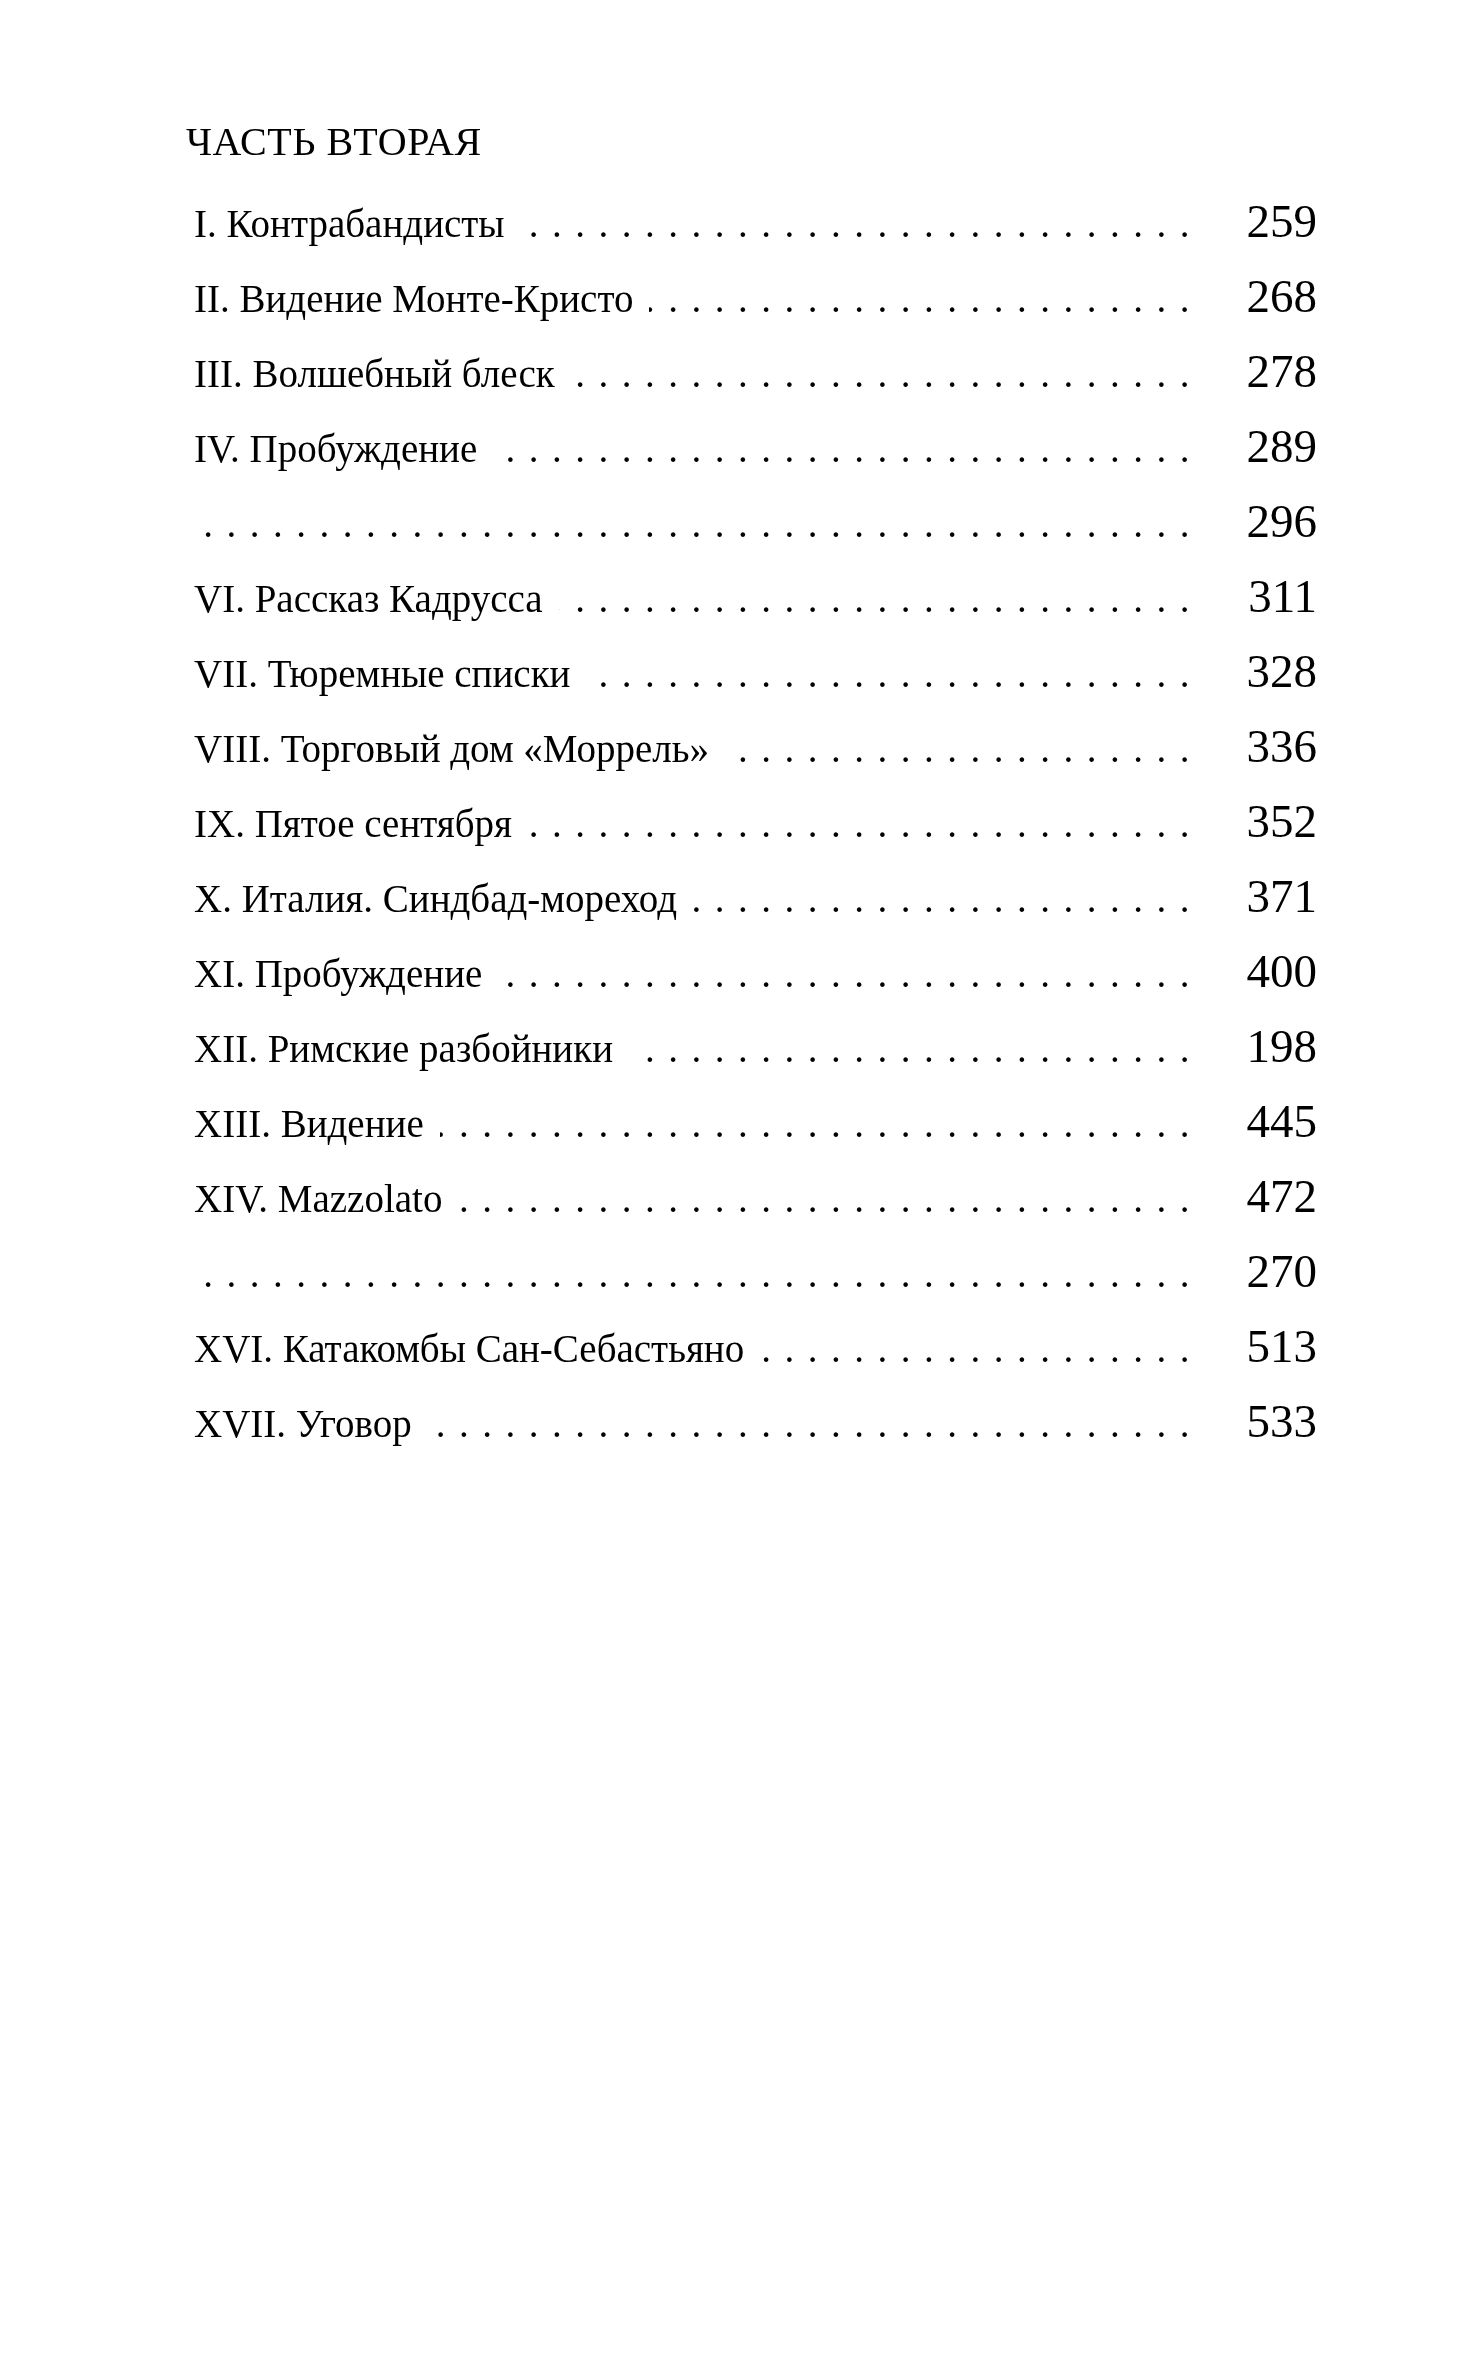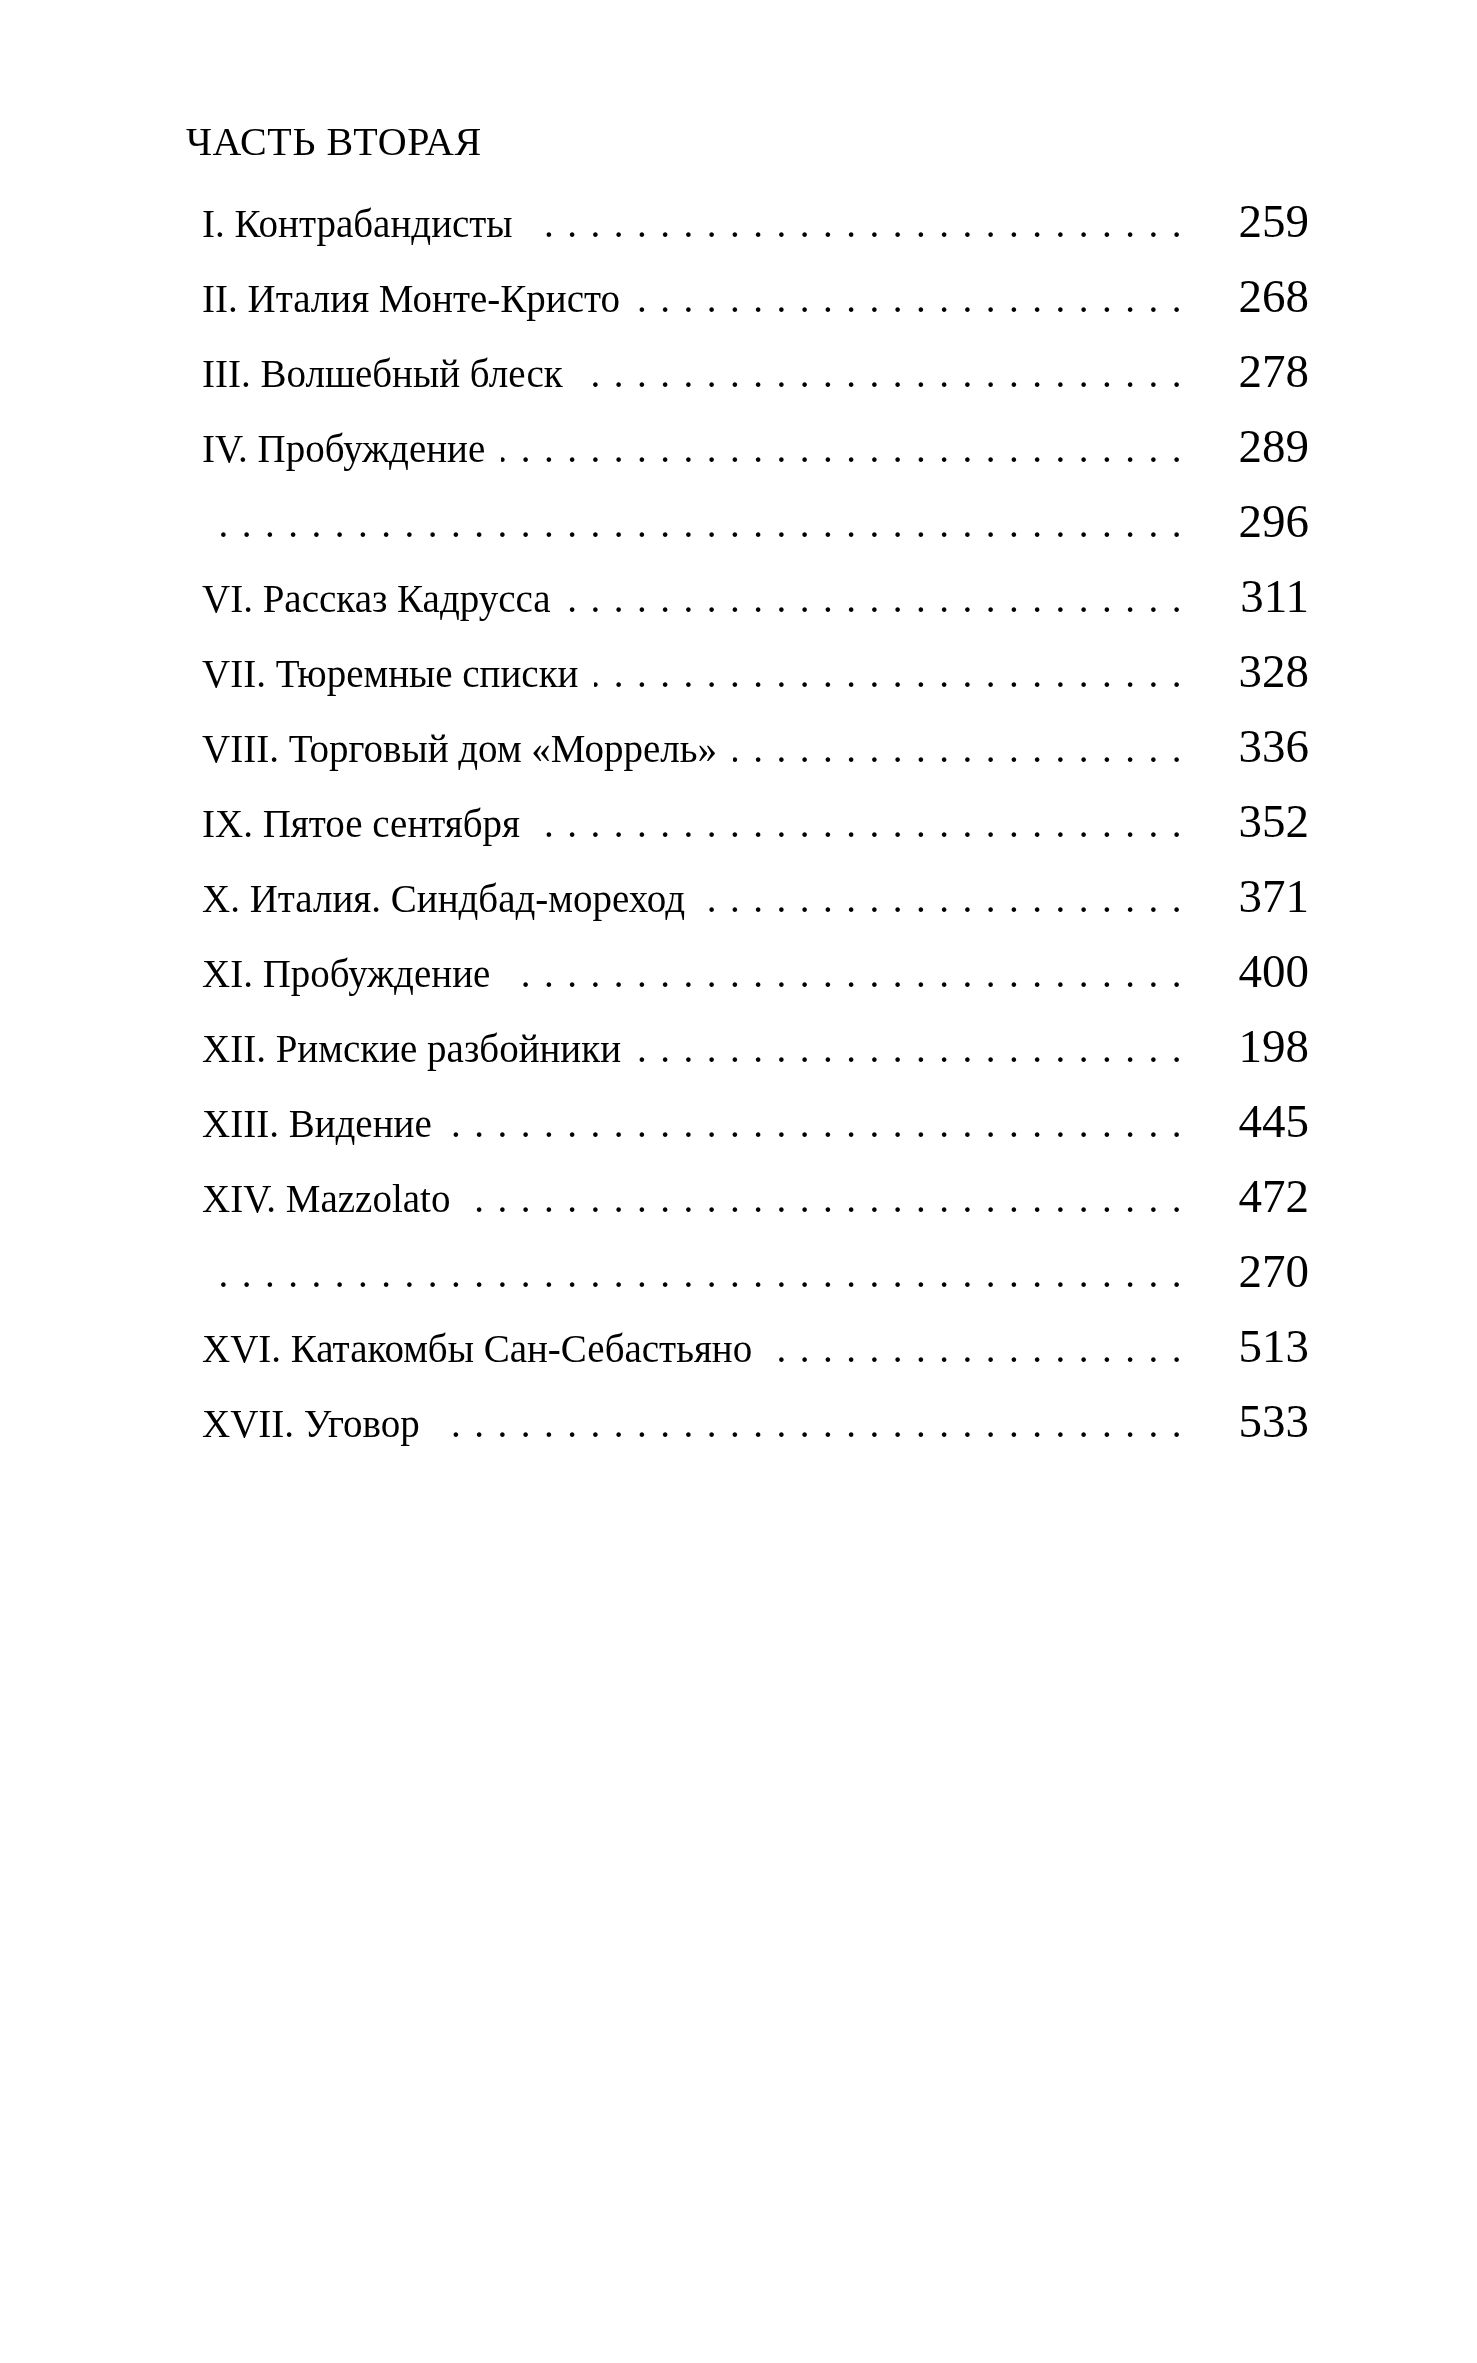--- a/index.html
+++ b/index.html
@@ -35,21 +35,21 @@
     line-height: 1.0;
     letter-spacing: 0.6px;
     font-weight: 400;
     color: #000000;
     margin: 0 0 36px 0;
     white-space: nowrap;
   }
 
   .toc-list {
     list-style: none;
-    margin: 16px;
+    margin: 8px;
     padding: 0;
   }
 
   .toc-entry {
     display: flex;
     align-items: baseline;
     width: 100%;
     font-size: 39px;
     line-height: 1.0;
     height: 75px;
@@ -93,21 +93,21 @@
 
     <h1 id="part-title">ЧАСТЬ ВТОРАЯ</h1>
 
     <ul class="toc-list" id="toc-list">
         <li class="toc-entry">
           <span class="toc-label">I. Контрабандисты</span>
           <span class="toc-leader" aria-hidden="true">.........................................................................................</span>
           <span class="toc-page">259</span>
         </li>
         <li class="toc-entry">
-          <span class="toc-label">II. Италия Монте-Кристо</span>
+          <span class="toc-label">II. Видение Монте-Кристо</span>
           <span class="toc-leader" aria-hidden="true">.........................................................................................</span>
           <span class="toc-page">268</span>
         </li>
         <li class="toc-entry">
           <span class="toc-label">III. Волшебный блеск</span>
           <span class="toc-leader" aria-hidden="true">.........................................................................................</span>
           <span class="toc-page">278</span>
         </li>
         <li class="toc-entry">
           <span class="toc-label">IV. Пробуждение</span>

